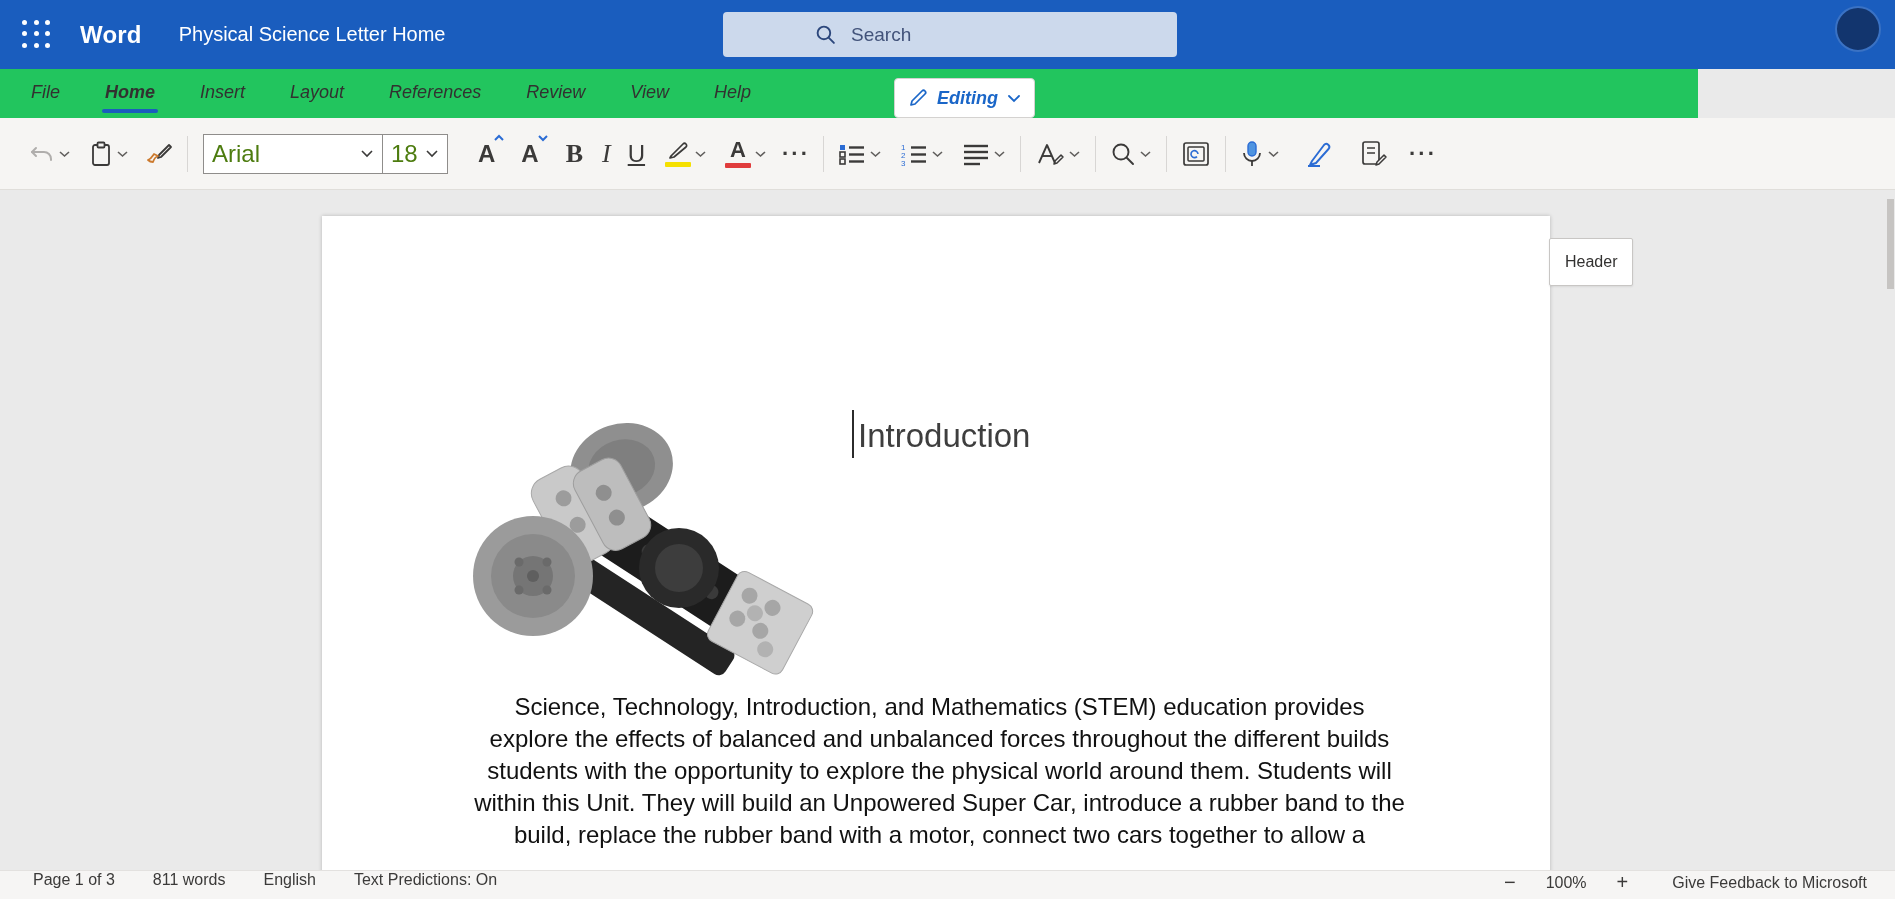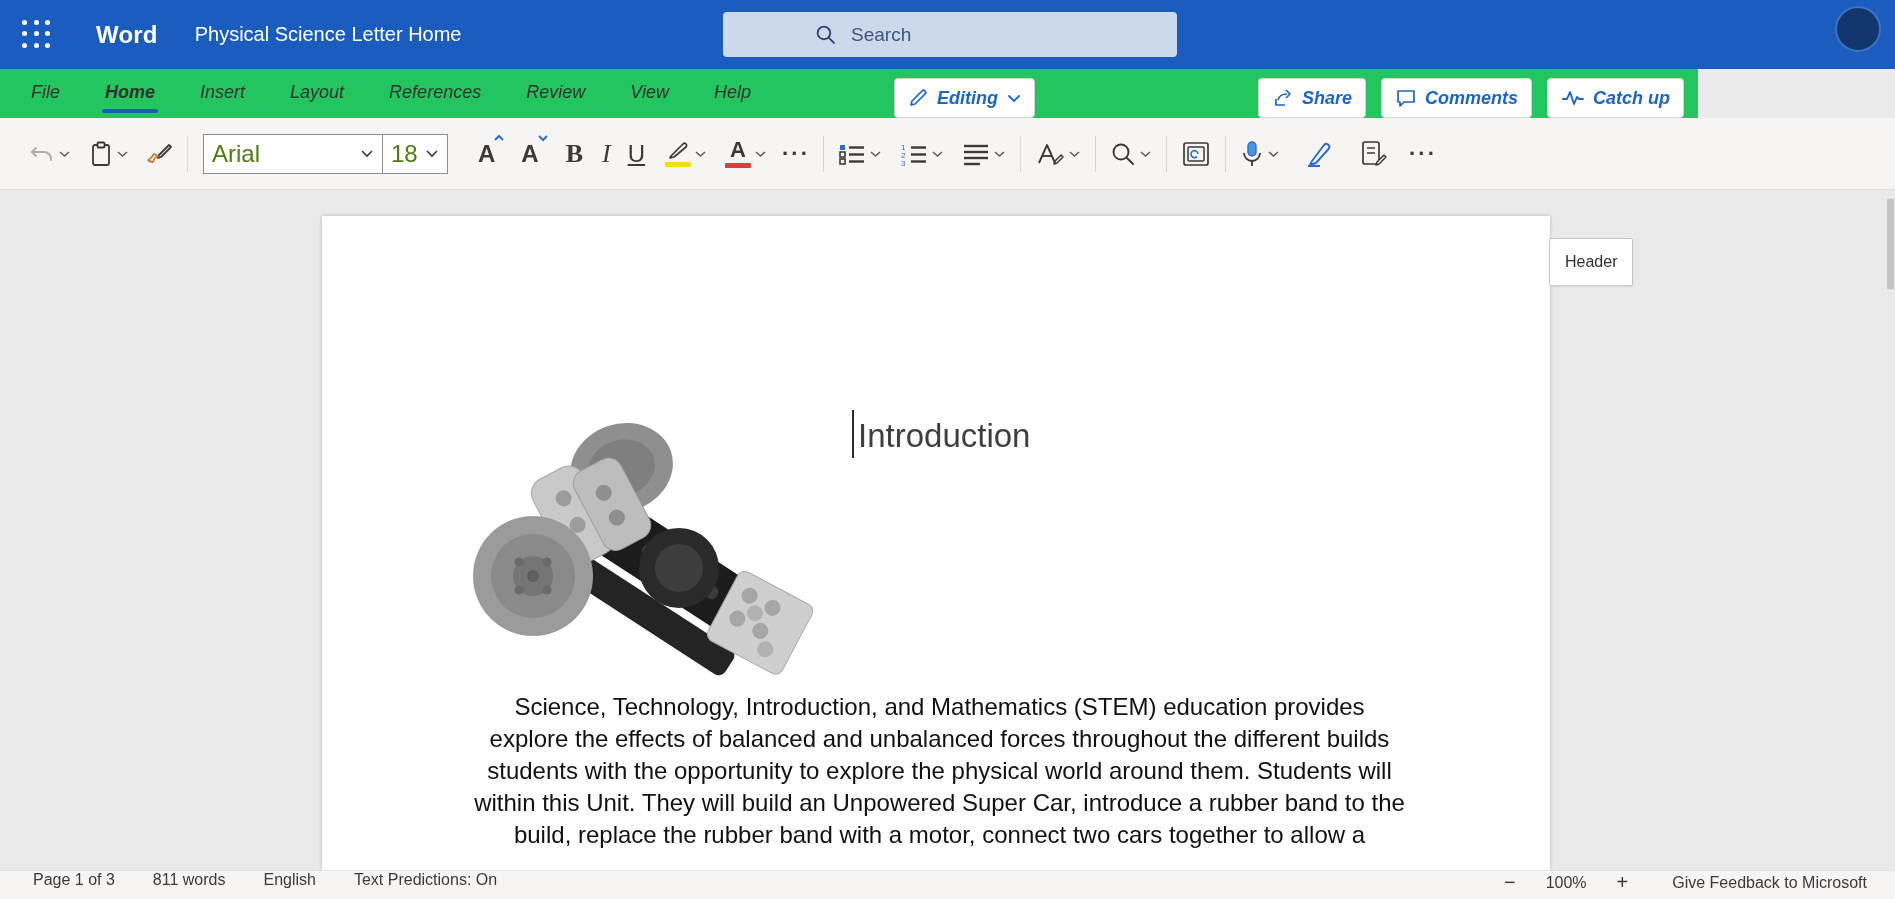--- a/index.html
+++ b/index.html
@@ -3,21 +3,21 @@
 <meta charset="utf-8">
 <style>
   * { margin:0; padding:0; box-sizing:border-box; }
   html,body { width:1895px; height:899px; overflow:hidden; }
   body { font-family:"Liberation Sans", sans-serif; background:#eaeaea; position:relative; }
 
   
   .topbar { position:absolute; left:0; top:0; width:1895px; height:69px; background:#1a5dbe; display:flex; align-items:center; }
   .waffle { width:30px; height:30px; margin-left:22px; display:grid; grid-template-columns:repeat(3,1fr); gap:5px; cursor:pointer; }
   .waffle i { width:5px; height:5px; background:#fff; border-radius:50%; }
-  .app-name { color:#fff; font-size:24px; font-weight:bold; margin-left:44px; letter-spacing:.2px; }
+  .app-name { color:#fff; font-size:24px; font-weight:bold; margin-left:28px; letter-spacing:.2px; }
   .doc-title { color:#fff; font-size:20px; margin-left:37px; font-weight:400; }
   .search-box { position:absolute; left:723px; top:12px; width:454px; height:45px; background:#ccd9ec; border-radius:4px; display:flex; align-items:center; padding-left:92px; }
   .search-box svg { position:absolute; left:92px; top:12px; }
   .search-box input { background:transparent; border:none; outline:none; font-size:19px; color:#33436b; margin-left:36px; width:280px; font-family:"Liberation Sans",sans-serif; }
   .search-box input::placeholder { color:#42537a; opacity:1; }
   .avatar { position:absolute; right:14px; top:6px; width:46px; height:46px; border-radius:50%; background:#12356e; border:2px solid #3a72c4; }
 
   
   .tabrow { position:absolute; left:0; top:69px; width:1698px; height:49px; background:#22c55e; display:flex; align-items:center;font-style:italic; }
   .tabs { display:flex; align-items:center; margin-left:22px; gap:27px; }
@@ -108,42 +108,20 @@
   </div>
   <div class="mode-btn">
     <svg width="20" height="20" viewBox="0 0 20 20">
         <path d="M3 17l1-4L14 3a2 2 0 013 3L7 16l-4 1z" fill="none" stroke="#1a66c8" stroke-width="1.7" stroke-linejoin="round"></path>
       </svg>
     <span>Editing</span>
     <svg width="14" height="9" viewBox="0 0 14 9">
         <polyline points="2,2 7,7 12,2" fill="none" stroke="#1a66c8" stroke-width="1.8" stroke-linecap="round"></polyline>
       </svg>
   </div>
-  <div class="right-actions">
-    <div class="action-btn">
-      <svg width="22" height="22" viewBox="0 0 22 22">
-          <path d="M4 12v6h9" fill="none" stroke="#1a66c8" stroke-width="1.7" stroke-linejoin="round"></path>
-          <path d="M6 13c1-4 5-6 9-6" fill="none" stroke="#1a66c8" stroke-width="1.7"></path>
-          <polyline points="12,3 16,7 12,11" fill="none" stroke="#1a66c8" stroke-width="1.7" stroke-linejoin="round" transform="translate(2,0)"></polyline>
-        </svg>
-      <span>Share</span>
-    </div>
-    <div class="action-btn">
-      <svg width="22" height="22" viewBox="0 0 22 22">
-          <path d="M3 4h16v11H9l-4 4v-4H3z" fill="none" stroke="#1a66c8" stroke-width="1.7" stroke-linejoin="round"></path>
-        </svg>
-      <span>Comments</span>
-    </div>
-    <div class="action-btn">
-      <svg width="24" height="22" viewBox="0 0 24 22">
-          <polyline points="2,12 6,12 9,5 13,17 16,10 18,12 22,12" fill="none" stroke="#1a66c8" stroke-width="1.9" stroke-linejoin="round" stroke-linecap="round"></polyline>
-        </svg>
-      <span>Catch up</span>
-    </div>
-  </div>
 </div>
 
 <div class="toolbar">
   <div class="tbtn disabled">
     <svg width="26" height="24" viewBox="0 0 26 24">
         <path d="M7 6L3 10l4 4" fill="none" stroke="#b0aeac" stroke-width="2" stroke-linecap="round" stroke-linejoin="round"></path>
         <path d="M3 10h12a7 7 0 017 7v1" fill="none" stroke="#b0aeac" stroke-width="2" stroke-linecap="round"></path>
       </svg>
     <svg class="chev" width="13" height="8" viewBox="0 0 13 8">
         <polyline points="2,2 6.5,6 11,2" fill="none" stroke="#605e5c" stroke-width="1.6"></polyline>

